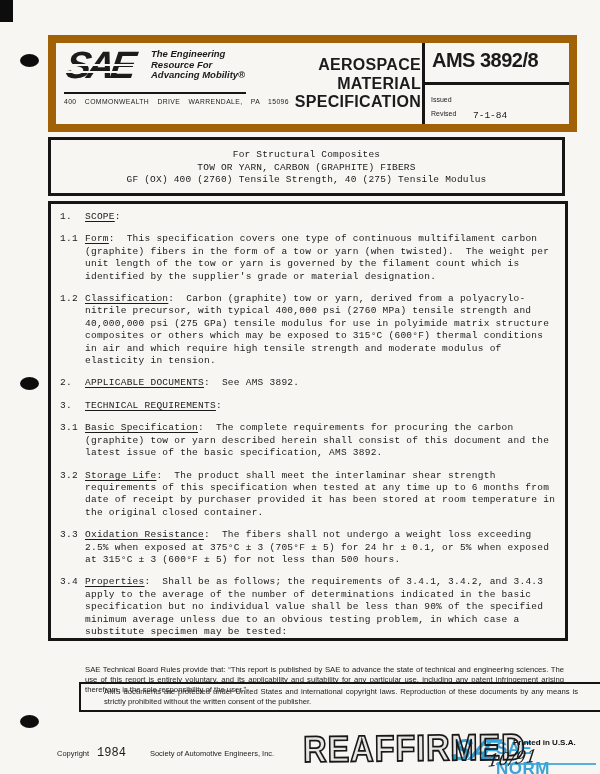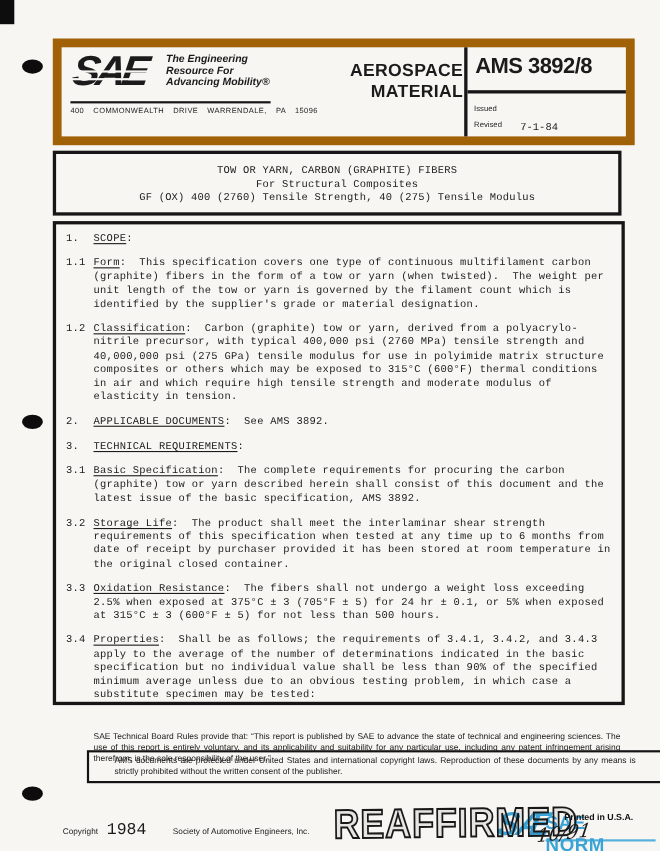--- a/index.html
+++ b/index.html
@@ -43,21 +43,21 @@
   .sec-num{width:25px;flex:none;}
   .sec-text{flex:1;white-space:pre-wrap;}
   .sec-heading{text-decoration:underline;text-underline-offset:1.5px;}
 
   
   .board-rules{position:absolute;left:85px;top:665px;width:479px;font-size:7.7px;
                line-height:9.8px;text-align:justify;}
   .copyright-box{position:absolute;left:79px;top:682px;width:474px;border:2px solid #141414;
                  padding:3px 23px;font-size:7.7px;line-height:9.8px;text-align:justify;}
   .copyright-line{position:absolute;left:57px;top:746px;font-size:7.5px;}
-  .copyright-line .cy{font-family:"Liberation Mono",monospace;font-size:15px;margin:0 8px;text-align:right;}
+  .copyright-line .cy{font-family:"Liberation Mono",monospace;font-size:12px;margin:0 8px;text-align:right;}
   .copyright-line .co{margin-left:16px;}
 
   .watermark{position:absolute;left:0;top:0;z-index:1;}
   .wm-glyph{position:absolute;left:452px;top:733px;font-size:30px;font-style:italic;font-weight:900;
             color:#3ba3d6;transform:skewX(-10deg);letter-spacing:-2px;}
   .wm-text{position:absolute;left:496px;top:739px;font-size:17px;font-weight:900;color:#3ba3d6;
            letter-spacing:0.5px;}
   .wm-rule{position:absolute;left:496px;top:763px;width:100px;height:2px;background:#3ba3d6;opacity:.85;}
 
   .stamp{position:absolute;left:303px;top:729px;z-index:2;font-weight:700;font-size:37px;
@@ -84,33 +84,34 @@
     <div class="tagline">
       <div>The Engineering</div>
       <div>Resource For</div>
       <div>Advancing Mobility®</div>
     </div>
     <div class="logo-rule"></div>
     <div class="address">400 COMMONWEALTH DRIVE  WARRENDALE, PA 15096</div>
     <div class="doc-type">
       <div>AEROSPACE</div>
       <div>MATERIAL</div>
+      <div>SPECIFICATION</div>
     </div>
     <div class="num-cell">
       <div class="doc-number">AMS 3892/8</div>
       <div class="num-divider"></div>
       <span class="issued-label">Issued</span>
       <span class="issued-date">7-1-84</span>
       <span class="revised-label">Revised</span>
     </div>
   </div>
 
   <div class="title-box">
+    <div>For Structural Composites</div>
     <div>TOW OR YARN, CARBON (GRAPHITE) FIBERS</div>
-    <div>For Structural Composites</div>
     <div>GF (OX) 400 (2760) Tensile Strength, 40 (275) Tensile Modulus</div>
   </div>
 
   <div class="body-box" id="sections">
       <div class="sec">
         <span class="sec-num">1.</span>
         <span class="sec-text"><span class="sec-heading">SCOPE</span>:</span>
       </div>
       <div class="sec">
         <span class="sec-num">1.1</span>

